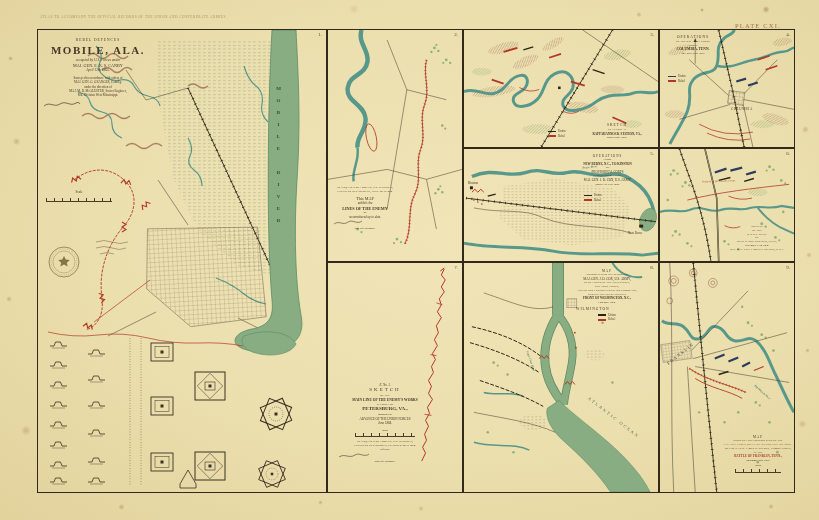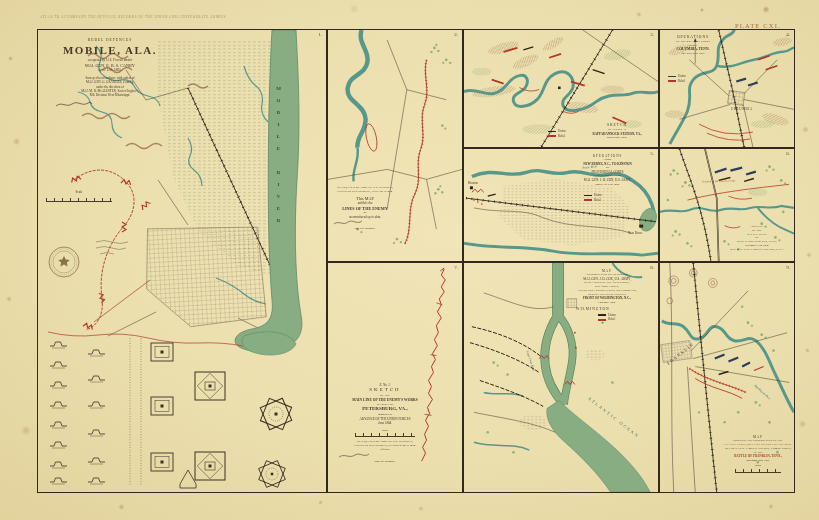--- a/index.html
+++ b/index.html
@@ -163,21 +163,21 @@
           <use href="#redoubt" transform="translate(124,376)"></use>
           <use href="#redoubt" transform="translate(124,432)"></use>
         <use href="#bigfort" transform="translate(172,356)"></use>
           <use href="#bigfort" transform="translate(172,436)"></use>
         <path class="fort" stroke-width="0.8" transform="translate(150,448)" d="M-8,6 L0,-8 L8,6 v4 h-16 Z"></path>
         <use href="#starfort" transform="translate(238,384)"></use>
           <use href="#starfort" transform="translate(234,444) scale(0.85)"></use>
       </g>
     </svg>
 
-    <div class="cap" style="left:16px;top:8px;width:112px">
+    <div class="cap" style="left:4px;top:8px;width:112px">
       <div class="x3 ls">REBEL DEFENCES</div>
       <div class="x7 b" style="letter-spacing:1.5px">MOBILE, ALA.</div>
       <div class="x3 i">occupied by U.S. Forces under</div>
       <div class="x4">MAJ. GEN. E. R. S. CANBY</div>
       <div class="x3 i">April 12th 1865.</div>
       <div class="x2" style="margin-top:3px">
           <div>Surveyed in accordance with orders of</div>
           <div>MAJ. GEN. G. GRANGER, Comd'g.</div>
           <div>under the direction of</div>
           <div>MAJ. M. D. McALESTER, Senior Engineer,</div>

